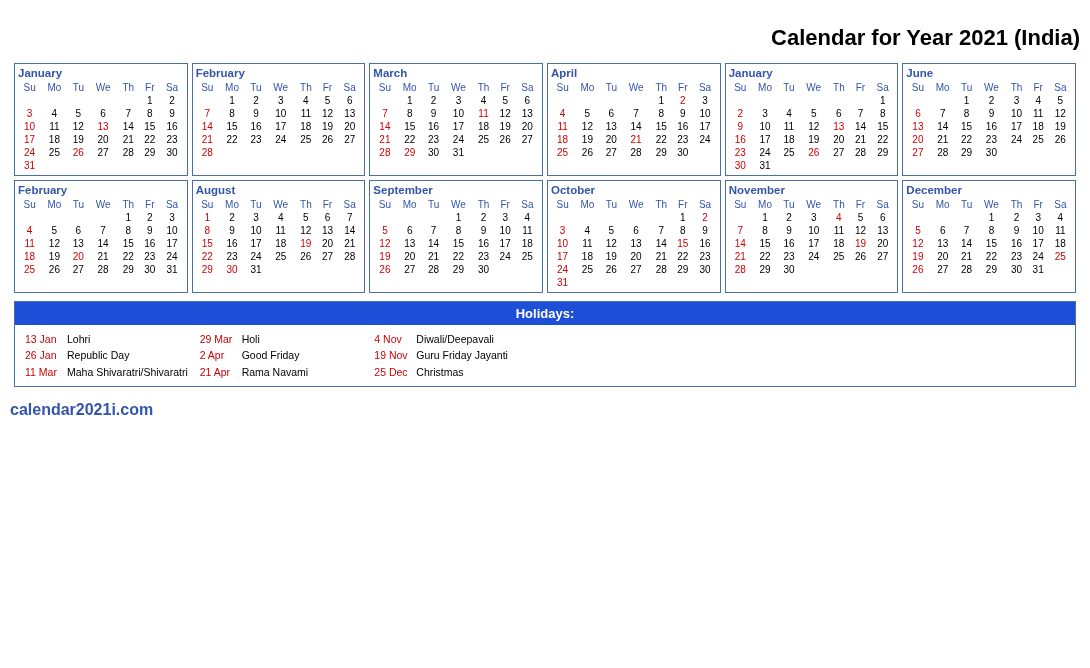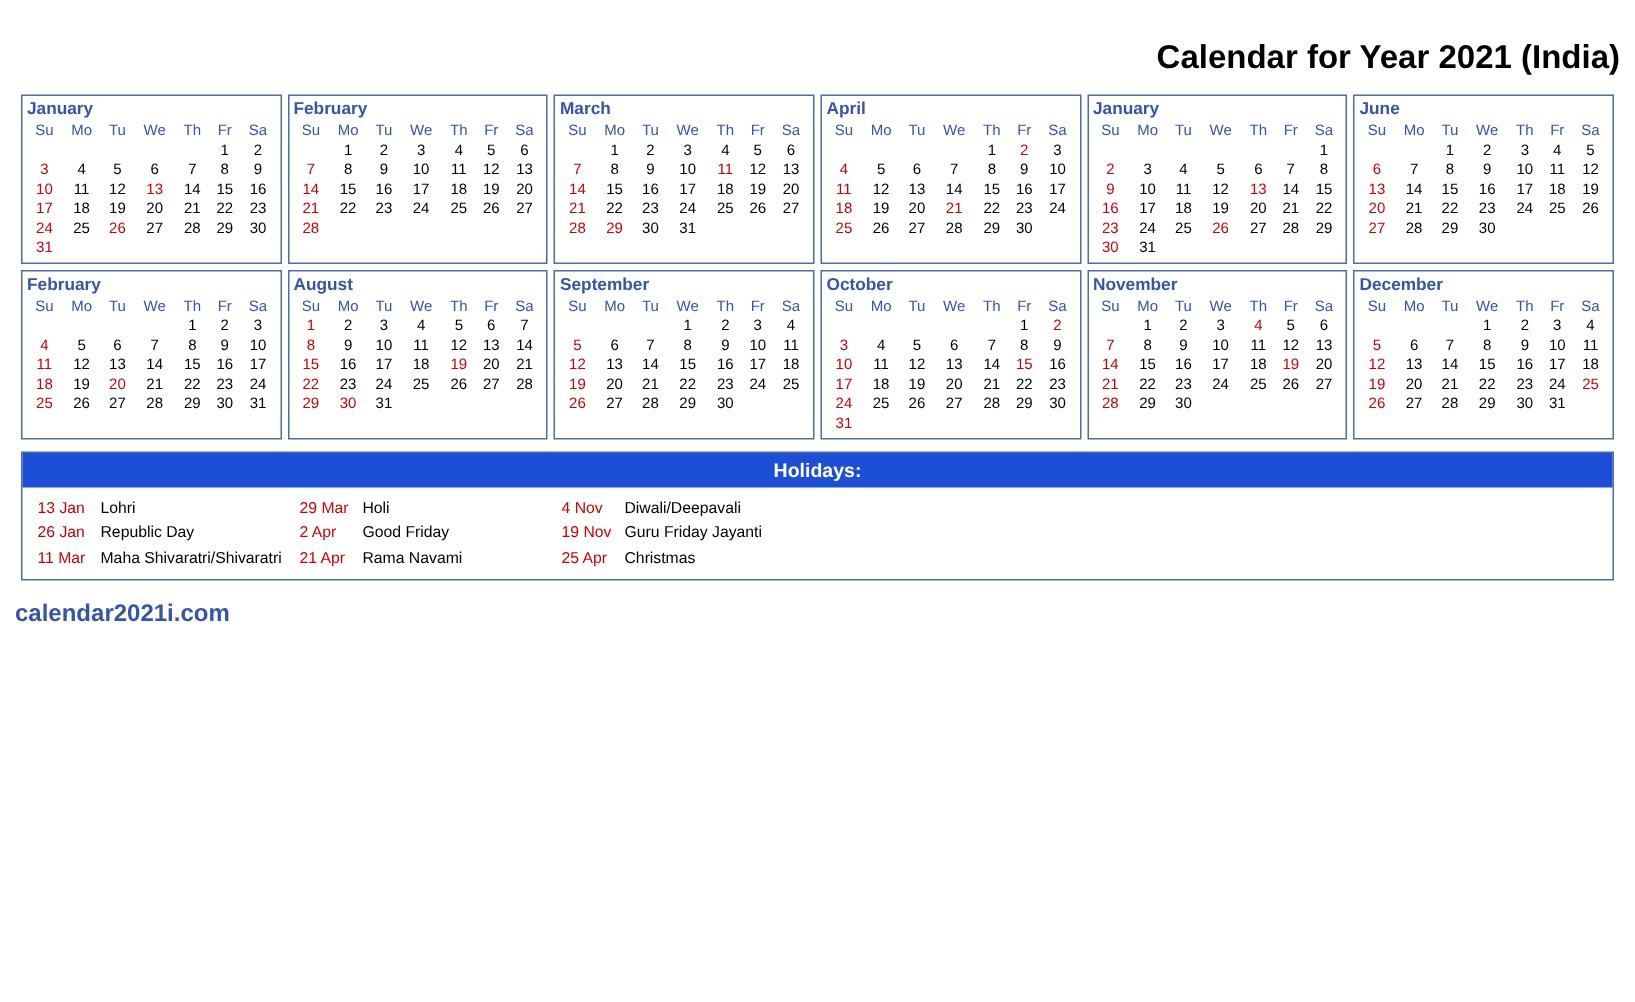--- a/index.html
+++ b/index.html
@@ -921,20 +921,20 @@
       <div class="holiday-col">
         <div class="holiday-item">
           <span class="holiday-date">4 Nov</span>
           <span class="holiday-name">Diwali/Deepavali</span>
         </div>
         <div class="holiday-item">
           <span class="holiday-date">19 Nov</span>
           <span class="holiday-name">Guru Friday Jayanti</span>
         </div>
         <div class="holiday-item">
-          <span class="holiday-date">25 Apr</span>
+          <span class="holiday-date">25 Dec</span>
           <span class="holiday-name">Christmas</span>
         </div>
       </div>
     </div>
 </div>
 
 <div class="footer">calendar2021i.com</div>
 
 </body></html>

